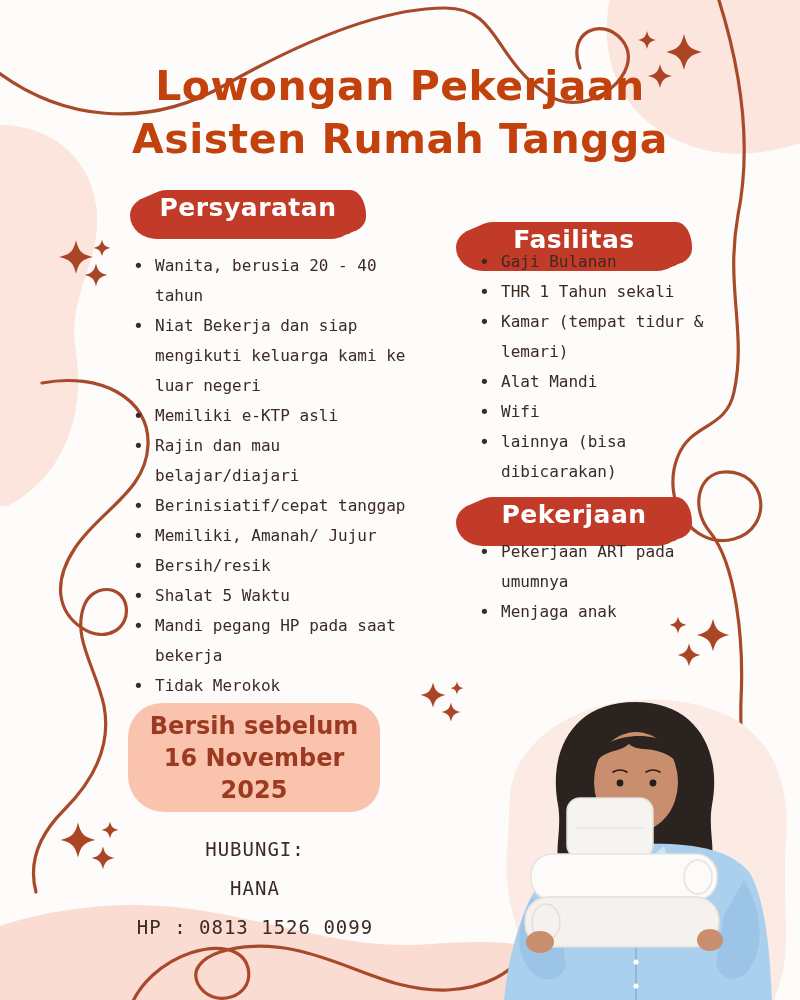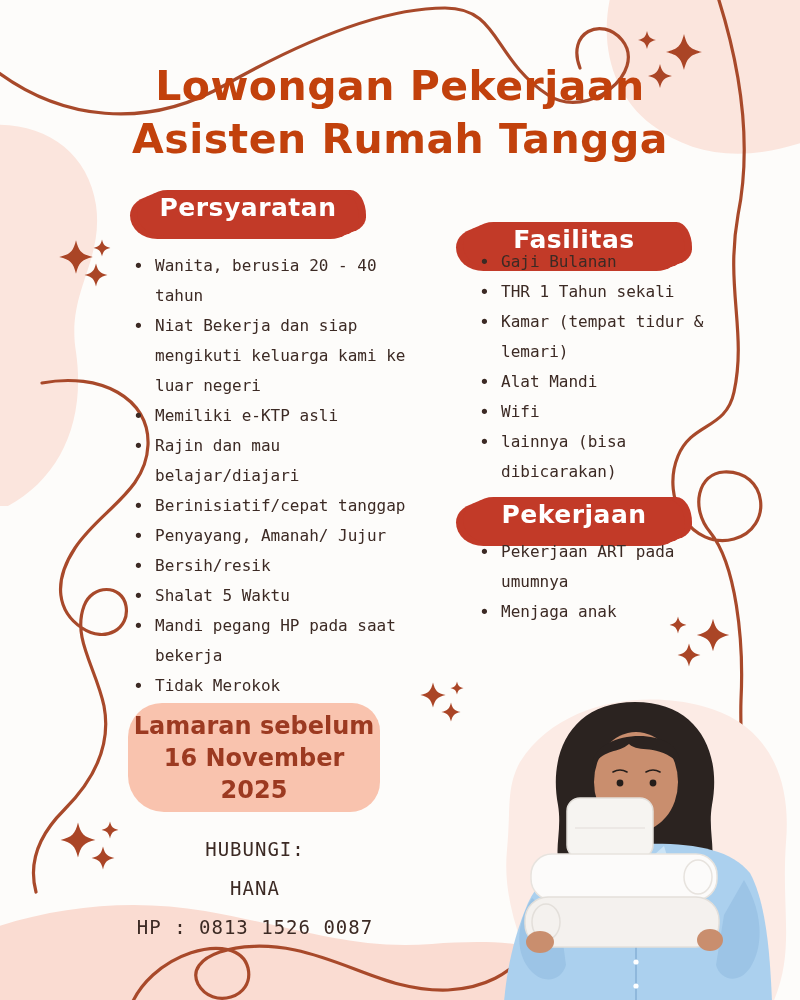--- a/index.html
+++ b/index.html
@@ -126,21 +126,21 @@
     <span>Pekerjaan</span>
   </div>
 
   <div class="list list-persyaratan">
     <ul>
       <li>Wanita, berusia 20 - 40 tahun</li>
       <li>Niat Bekerja dan siap mengikuti keluarga kami ke luar negeri</li>
       <li>Memiliki e-KTP asli</li>
       <li>Rajin dan mau belajar/diajari</li>
       <li>Berinisiatif/cepat tanggap</li>
-      <li>Penyayang, Amanah/ Jujur</li>
+      <li>Memiliki, Amanah/ Jujur</li>
       <li>Bersih/resik</li>
       <li>Shalat 5 Waktu</li>
       <li>Mandi pegang HP pada saat bekerja</li>
       <li>Tidak Merokok</li>
     </ul>
   </div>
 
   <div class="list list-fasilitas">
     <ul>
       <li>Gaji Bulanan</li>
@@ -153,28 +153,28 @@
   </div>
 
   <div class="list list-pekerjaan">
     <ul>
       <li>Pekerjaan ART pada umumnya</li>
       <li>Menjaga anak</li>
     </ul>
   </div>
 
   <div class="deadline-box">
-    <div>Lamaran sebelum</div>
+    <div>Bersih sebelum</div>
     <div>16 November 2025</div>
   </div>
 
   <div class="contact">
     <div>HUBUNGI:</div>
     <div>HANA</div>
-    <div>HP : 0813 1526 0087</div>
+    <div>HP : 0813 1526 0099</div>
   </div>
 
   <svg class="photo-svg" viewBox="455 680 345 320">
     <g>
       <path d="M 520 762 C 558 702 642 690 702 706 C 764 722 792 772 786 842 C 781 912 796 952 772 1005 L 548 1005 C 522 950 502 900 507 850 C 511 808 506 788 520 762 Z" fill="#fcebe5"></path>
     </g>
     <g>
 
       <path d="M 635 702 C 572 702 548 752 558 805 C 563 835 550 858 565 872 C 582 887 612 880 618 862 L 652 862 C 658 880 688 887 705 872 C 720 858 707 835 712 805 C 722 752 698 702 635 702 Z" fill="#2b2320"></path>
 

